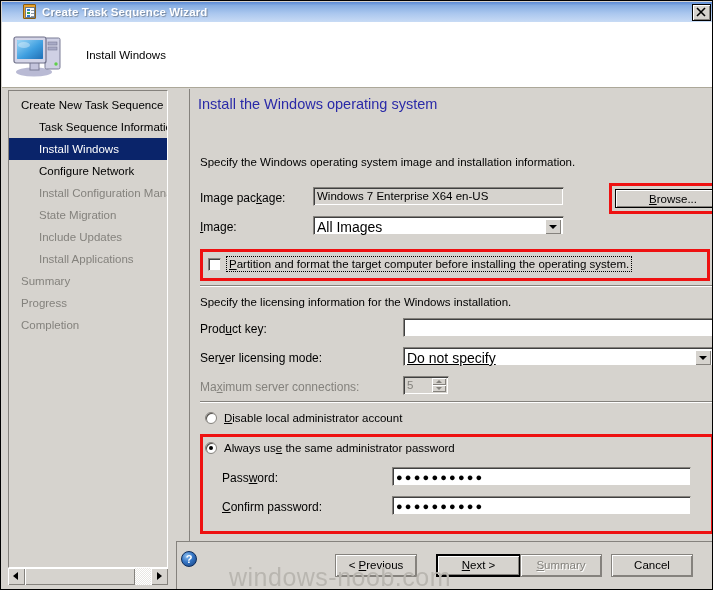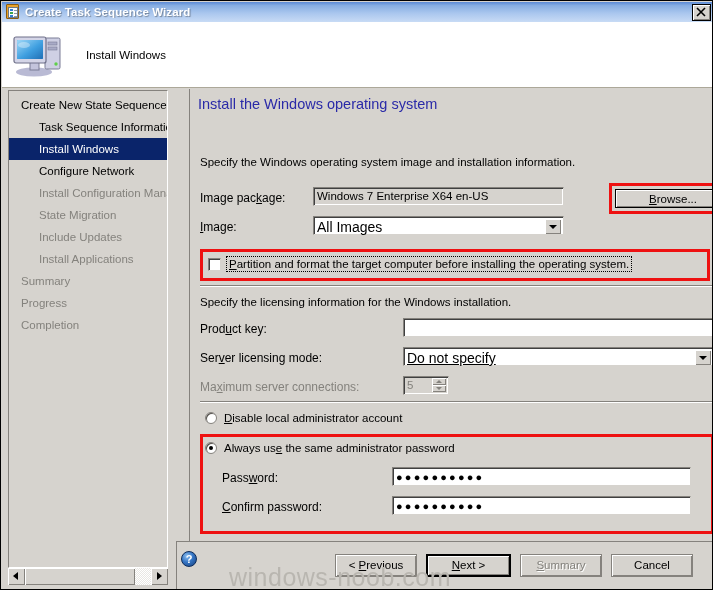--- a/index.html
+++ b/index.html
@@ -22,21 +22,21 @@
   }
 
   
   .titlebar {
     position: absolute;
     left: 1px; top: 1px;
     width: 711px; height: 20px;
     background: linear-gradient(to bottom, #5b8ad6 0%, #87aee2 18%, #a9c6ee 55%, #c8dbf5 100%);
     display: flex;
     align-items: center;
-    padding: 0 2px 0 3px;
+    padding: 0 2px 0 20px;
     box-sizing: border-box;
   }
   .tb-icon {
     width: 16px; height: 16px;
     position: relative;
     flex: 0 0 auto;
     margin-right: 4px;
   }
   .tb-icon .clip {
     position: absolute; left: 1px; top: 0px;
@@ -507,21 +507,21 @@
         <ellipse cx="12" cy="14" rx="6" ry="3" fill="#ffffff" opacity="0.35"></ellipse>
       </svg>
     </div>
     <div class="header-title">Install Windows</div>
   </div>
 
   <div class="body-area">
 
     <div class="sidebar">
       <div class="nav-list">
-        <div class="nav-item">Create New State Sequence</div>
+        <div class="nav-item">Create New Task Sequence</div>
         <div class="nav-item indent">Task Sequence Information</div>
         <div class="nav-item indent selected">Install Windows</div>
         <div class="nav-item indent">Configure Network</div>
         <div class="nav-item indent dim">Install Configuration Manag</div>
         <div class="nav-item indent dim">State Migration</div>
         <div class="nav-item indent dim">Include Updates</div>
         <div class="nav-item indent dim">Install Applications</div>
         <div class="nav-item dim">Summary</div>
         <div class="nav-item dim">Progress</div>
         <div class="nav-item dim">Completion</div>
@@ -620,21 +620,21 @@
       <div class="fld-label" style="left:32px; top:411px;"><u>C</u>onfirm password:</div>
       <div class="textbox" style="left:202px; top:407px; width:299px; height:19px;">
         <span class="pwdots">●●●●●●●●●●</span>
       </div>
 
     </div>
 
     <div class="footer">
       <div class="help-icon">?</div>
       <div class="btn thin" style="left:158px; top:12px; width:82px;">&lt; <u>P</u>revious</div>
-      <div class="btn default" style="left:249px; top:12px; width:85px;text-align:center;"><u>N</u>ext &gt;</div>
+      <div class="btn default" style="left:259px; top:12px; width:85px;text-align:center;"><u>N</u>ext &gt;</div>
       <div class="btn thin disabled" style="left:343px; top:12px; width:82px;"><u>S</u>ummary</div>
       <div class="btn thin" style="left:434px; top:12px; width:82px;">Cancel</div>
     </div>
 
   </div>
 
   <div class="watermark">windows-noob.com</div>
 
 </div>
 

